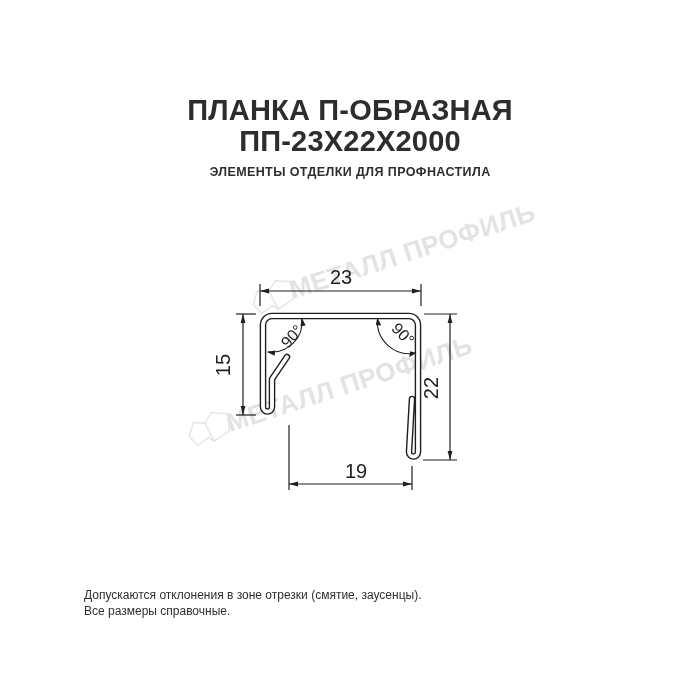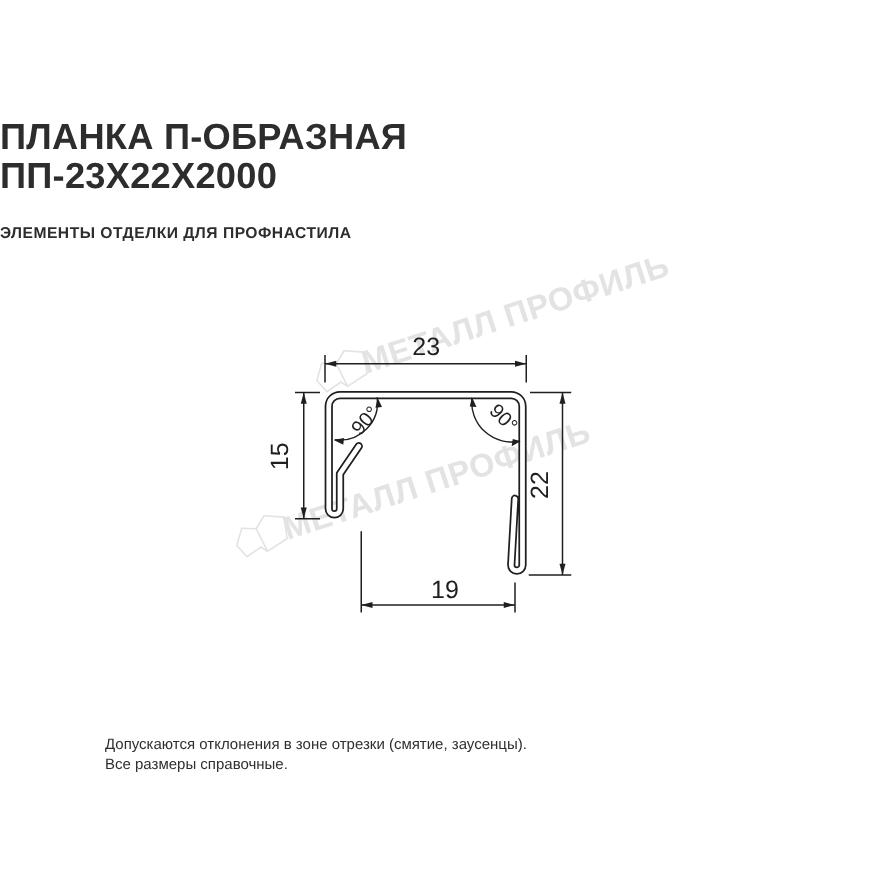--- a/index.html
+++ b/index.html
@@ -3,28 +3,28 @@
 <meta charset="utf-8">
 <style>
   html,body{margin:0;padding:0;}
   body{
     width:700px;height:700px;background:#ffffff;
     font-family:"Liberation Sans", sans-serif;
     position:relative;overflow:hidden;
   }
   .title-block{
     position:absolute;top:95px;left:0;right:0;
-    color:#2d2d2d;
+    text-align:center;color:#2d2d2d;
   }
   .title-line{
     font-size:29px;font-weight:800;line-height:31px;
     letter-spacing:.2px;
   }
   .subtitle{
-    margin-top:22px;font-size:12.5px;font-weight:700;
+    margin-top:8px;font-size:12.5px;font-weight:700;
     letter-spacing:.4px;color:#2d2d2d;
   }
   .drawing-svg{
     position:absolute;left:0;top:0;width:700px;height:700px;
   }
   .footer-block{
     position:absolute;left:84px;top:588px;
     font-size:12px;line-height:15.5px;color:#2f2f2f;
   }
   svg text{font-family:"Liberation Sans", sans-serif;}

